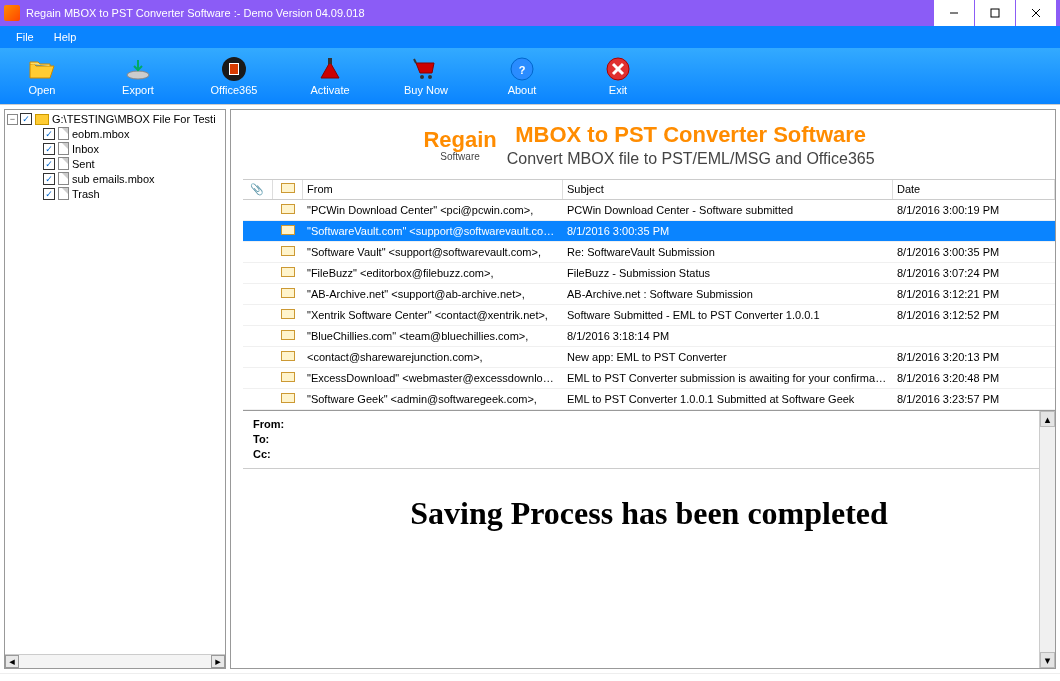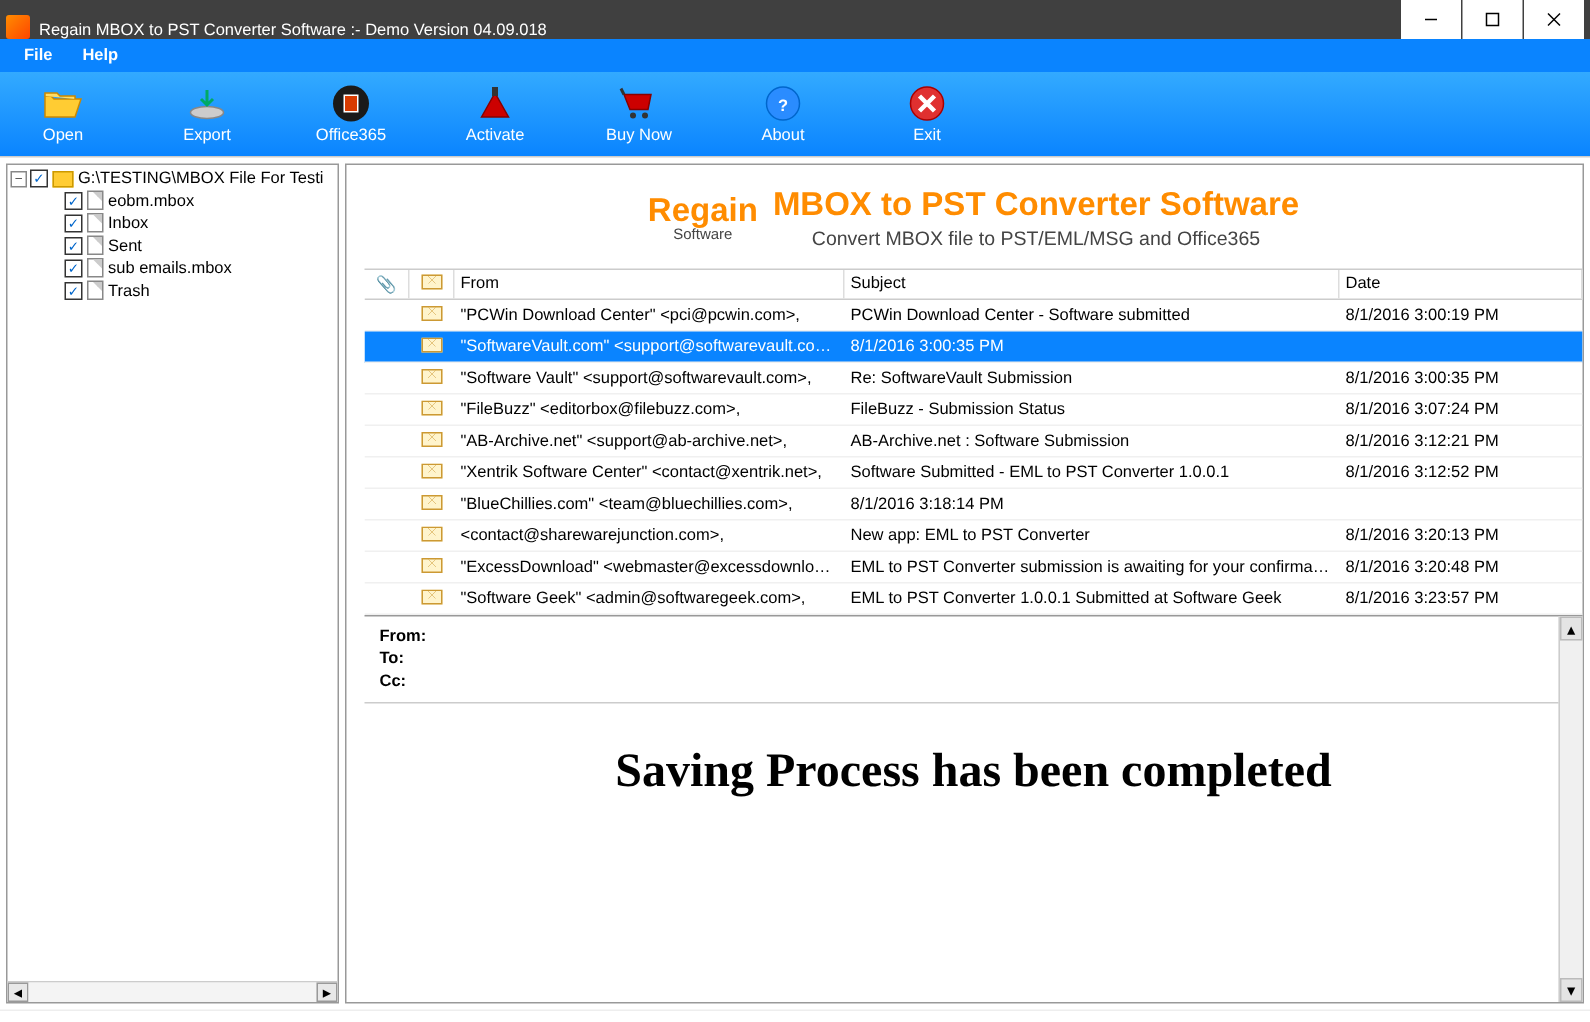--- a/index.html
+++ b/index.html
@@ -1,28 +1,28 @@
 <!DOCTYPE html>
 <html><head>
 <meta charset="utf-8">
 <style>
 * { margin: 0; padding: 0; box-sizing: border-box; font-family: Tahoma, Arial, sans-serif; font-size: 11px; }
 body { width: 1060px; height: 681px; background: #fff; overflow: hidden; display: flex; flex-direction: column; }
 
 
-.titlebar { height: 26px; background: #404040; color: #fff; display: flex; align-items: flex-end; padding: 0 4px; }
+.titlebar { height: 26px; background: #8b5cf6; color: #fff; display: flex; align-items: center; padding: 0 4px; }
 .titlebar .app-icon { width: 16px; height: 16px; background: linear-gradient(135deg,#ff8c00,#ff4500); margin-right: 6px; border-radius: 2px; }
 .titlebar .title { flex: 1; font-size: 11px; }
 .titlebar .winbtns { display: flex; }
 .titlebar .winbtn { width: 40px; height: 26px; display: flex; align-items: center; justify-content: center; color:#000; background:#fff; margin-left:1px; cursor: default; }
 .titlebar .winbtn svg { width: 10px; height: 10px; }
 
 
 .menubar { height: 22px; background: #0a84ff; display: flex; align-items: center; padding: 0 6px; }
-.menubar .menuitem { color: #fff; padding: 3px 10px; cursor: default; font-weight: bold; }
+.menubar .menuitem { color: #fff; padding: 3px 10px; cursor: default; }
 
 
 .toolbar { height: 56px; background: linear-gradient(#33aaff,#0a84ff); display: flex; align-items: center; padding: 0 12px; gap: 36px; }
 .toolbtn { display: flex; flex-direction: column; align-items: center; color: #fff; cursor: default; min-width: 60px; }
 .toolbtn .ticon { width: 28px; height: 26px; display: flex; align-items: center; justify-content: center; }
 .toolbtn .tlabel { margin-top: 2px; font-size: 11px; }
 
 
 .main { flex: 1; display: flex; border-top: 1px solid #ccc; background: #fff; padding: 4px; gap: 4px; min-height: 0; }
 .tree { width: 222px; border: 1px solid #999; background: #fff; overflow: auto; display:flex; flex-direction:column; }
@@ -38,21 +38,21 @@
 .tree-scroll .sbtn{width:14px; border:1px solid #999; background:#e8e8e8; display:flex; align-items:center; justify-content:center;}
 .tree-scroll .strack{flex:1; background:#f4f4f4;}
 
 .right { flex: 1; display: flex; flex-direction: column; border: 1px solid #999; min-width: 0; padding-left: 12px; }
 .banner { height: 70px; border-bottom: 1px solid #ccc; display: flex; align-items: center; justify-content: center; gap: 10px; }
 .banner-logo { display:flex; flex-direction:column; align-items:center; color:#ff8c00; }
 .banner-logo .rg{font-size:22px; font-weight:bold;}
 .banner-logo .sw{font-size:10px; color:#444; margin-top:-2px;}
 .banner-text { text-align:center; }
 .banner-text .bt1 { color: #ff8c00; font-size: 22px; font-weight: bold; }
-.banner-text .bt2 { color: #444; font-size: 13px; margin-top: 2px; }
+.banner-text .bt2 { color: #444; font-size: 16px; margin-top: 2px; }
 
 .grid { flex: 0 0 auto; overflow: hidden; }
 .grid-head { display: flex; background: #fff; border-bottom: 1px solid #ccc; height: 20px; }
 .grid-head .gh { border-right: 1px solid #ddd; padding: 3px 4px; font-weight: normal; color:#000; }
 .gh-attach { width: 30px; text-align:center;}
 .gh-env { width: 30px; text-align:center;}
 .gh-from { width: 260px; }
 .gh-subj { width: 330px; }
 .gh-date { flex: 1; }
 .grid-body { }

